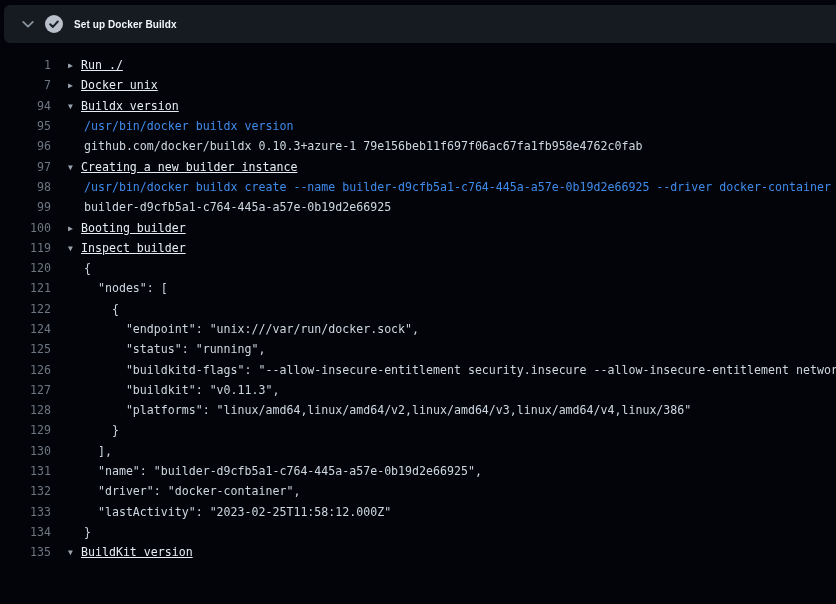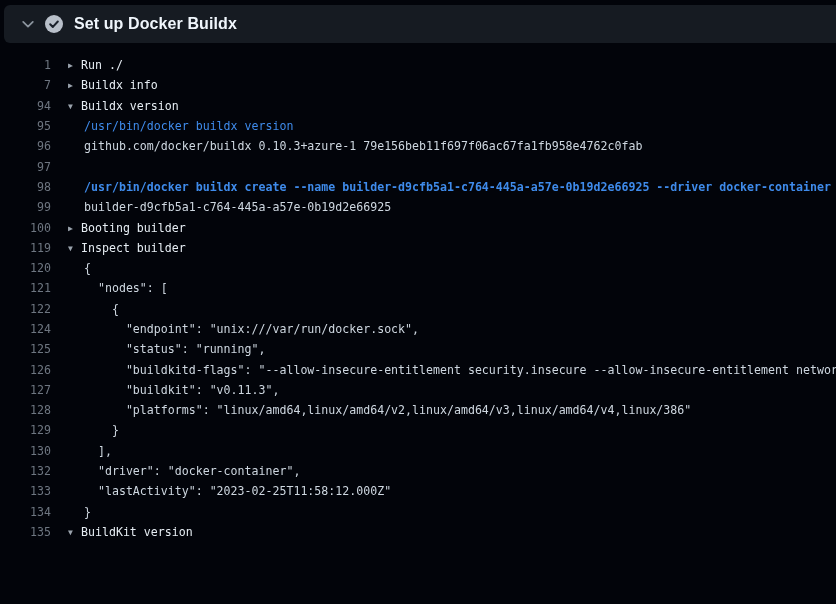--- a/index.html
+++ b/index.html
@@ -18,21 +18,21 @@
     display: flex;
     align-items: center;
     padding-left: 17px;
     cursor: pointer;
   }
   .chev { width: 14px; height: 14px; flex: none; display: block; }
   .status { width: 18px; height: 18px; flex: none; display: block; margin-left: 10px; }
   .step-title {
     margin-left: 11px;
     color: #f0f6fc;
-    font-size: 16px;
+    font-size: 10px;
     font-weight: 600;
     letter-spacing: .1px;
   }
   .log {
     padding-top: 12px;
     font-family: "DejaVu Sans Mono", "Liberation Mono", monospace;
     font-size: 11.6px;
   }
   .row {
     height: 20.3px;
@@ -56,54 +56,55 @@
   }
   .content.child { padding-left: 16px; }
   .arrow {
     display: inline-block;
     width: 13px;
     font-size: 8px;
     color: #9aa3ad;
     vertical-align: 1px;
     cursor: pointer;
   }
-  .grouptxt { color: #e6edf3; }
+  .grouptxt { color: #e6edf3; text-decoration: underline; }
 </style>
 </head>
 <body>
 
 <div class="step-header">
   <svg class="chev" viewBox="0 0 16 16">
     <path d="M2.5 5.5 L8 11 L13.5 5.5" fill="none" stroke="#8b949e" stroke-width="2" stroke-linecap="round" stroke-linejoin="round"></path>
   </svg>
   <svg class="status" viewBox="0 0 16 16">
     <circle cx="8" cy="8" r="8" fill="#b9c0ca"></circle>
     <path d="M4.6 8.2 L7 10.6 L11.4 5.8" fill="none" stroke="#1b212b" stroke-width="1.8" stroke-linecap="round" stroke-linejoin="round"></path>
   </svg>
   <span class="step-title">Set up Docker Buildx</span>
 </div>
 
 <div class="log">
     <div class="row"><span class="num">1</span><span class="content"><span class="arrow">▶</span><span class="grouptxt">Run ./</span></span></div>
-    <div class="row"><span class="num">7</span><span class="content"><span class="arrow">▶</span><span class="grouptxt">Buildx info</span></span></div>
+    <div class="row"><span class="num">7</span><span class="content"><span class="arrow">▶</span><span class="grouptxt">Docker unix</span></span></div>
     <div class="row"><span class="num">94</span><span class="content"><span class="arrow">▼</span><span class="grouptxt">Buildx version</span></span></div>
     <div class="row"><span class="num">95</span><span class="content child" style="color: rgb(63, 139, 235);">/usr/bin/docker buildx version</span></div>
     <div class="row"><span class="num">96</span><span class="content child">github.com/docker/buildx 0.10.3+azure-1 79e156beb11f697f06ac67fa1fb958e4762c0fab</span></div>
-    <div class="row"><span class="num">97</span></div>
-    <div class="row"><span class="num">98</span><span class="content child" style="color: rgb(63, 139, 235); font-weight: bold;">/usr/bin/docker buildx create --name builder-d9cfb5a1-c764-445a-a57e-0b19d2e66925 --driver docker-container</span></div>
+    <div class="row"><span class="num">97</span><span class="content"><span class="arrow">▼</span><span class="grouptxt">Creating a new builder instance</span></span></div>
+    <div class="row"><span class="num">98</span><span class="content child" style="color: rgb(63, 139, 235);">/usr/bin/docker buildx create --name builder-d9cfb5a1-c764-445a-a57e-0b19d2e66925 --driver docker-container</span></div>
     <div class="row"><span class="num">99</span><span class="content child">builder-d9cfb5a1-c764-445a-a57e-0b19d2e66925</span></div>
     <div class="row"><span class="num">100</span><span class="content"><span class="arrow">▶</span><span class="grouptxt">Booting builder</span></span></div>
     <div class="row"><span class="num">119</span><span class="content"><span class="arrow">▼</span><span class="grouptxt">Inspect builder</span></span></div>
     <div class="row"><span class="num">120</span><span class="content child">{</span></div>
     <div class="row"><span class="num">121</span><span class="content child">  "nodes": [</span></div>
     <div class="row"><span class="num">122</span><span class="content child">    {</span></div>
     <div class="row"><span class="num">124</span><span class="content child">      "endpoint": "unix:///var/run/docker.sock",</span></div>
     <div class="row"><span class="num">125</span><span class="content child">      "status": "running",</span></div>
     <div class="row"><span class="num">126</span><span class="content child">      "buildkitd-flags": "--allow-insecure-entitlement security.insecure --allow-insecure-entitlement network.host",</span></div>
     <div class="row"><span class="num">127</span><span class="content child">      "buildkit": "v0.11.3",</span></div>
     <div class="row"><span class="num">128</span><span class="content child">      "platforms": "linux/amd64,linux/amd64/v2,linux/amd64/v3,linux/amd64/v4,linux/386"</span></div>
     <div class="row"><span class="num">129</span><span class="content child">    }</span></div>
     <div class="row"><span class="num">130</span><span class="content child">  ],</span></div>
+    <div class="row"><span class="num">131</span><span class="content child">  "name": "builder-d9cfb5a1-c764-445a-a57e-0b19d2e66925",</span></div>
     <div class="row"><span class="num">132</span><span class="content child">  "driver": "docker-container",</span></div>
     <div class="row"><span class="num">133</span><span class="content child">  "lastActivity": "2023-02-25T11:58:12.000Z"</span></div>
     <div class="row"><span class="num">134</span><span class="content child">}</span></div>
     <div class="row"><span class="num">135</span><span class="content"><span class="arrow">▼</span><span class="grouptxt">BuildKit version</span></span></div>
   </div>
 
 </body></html>

